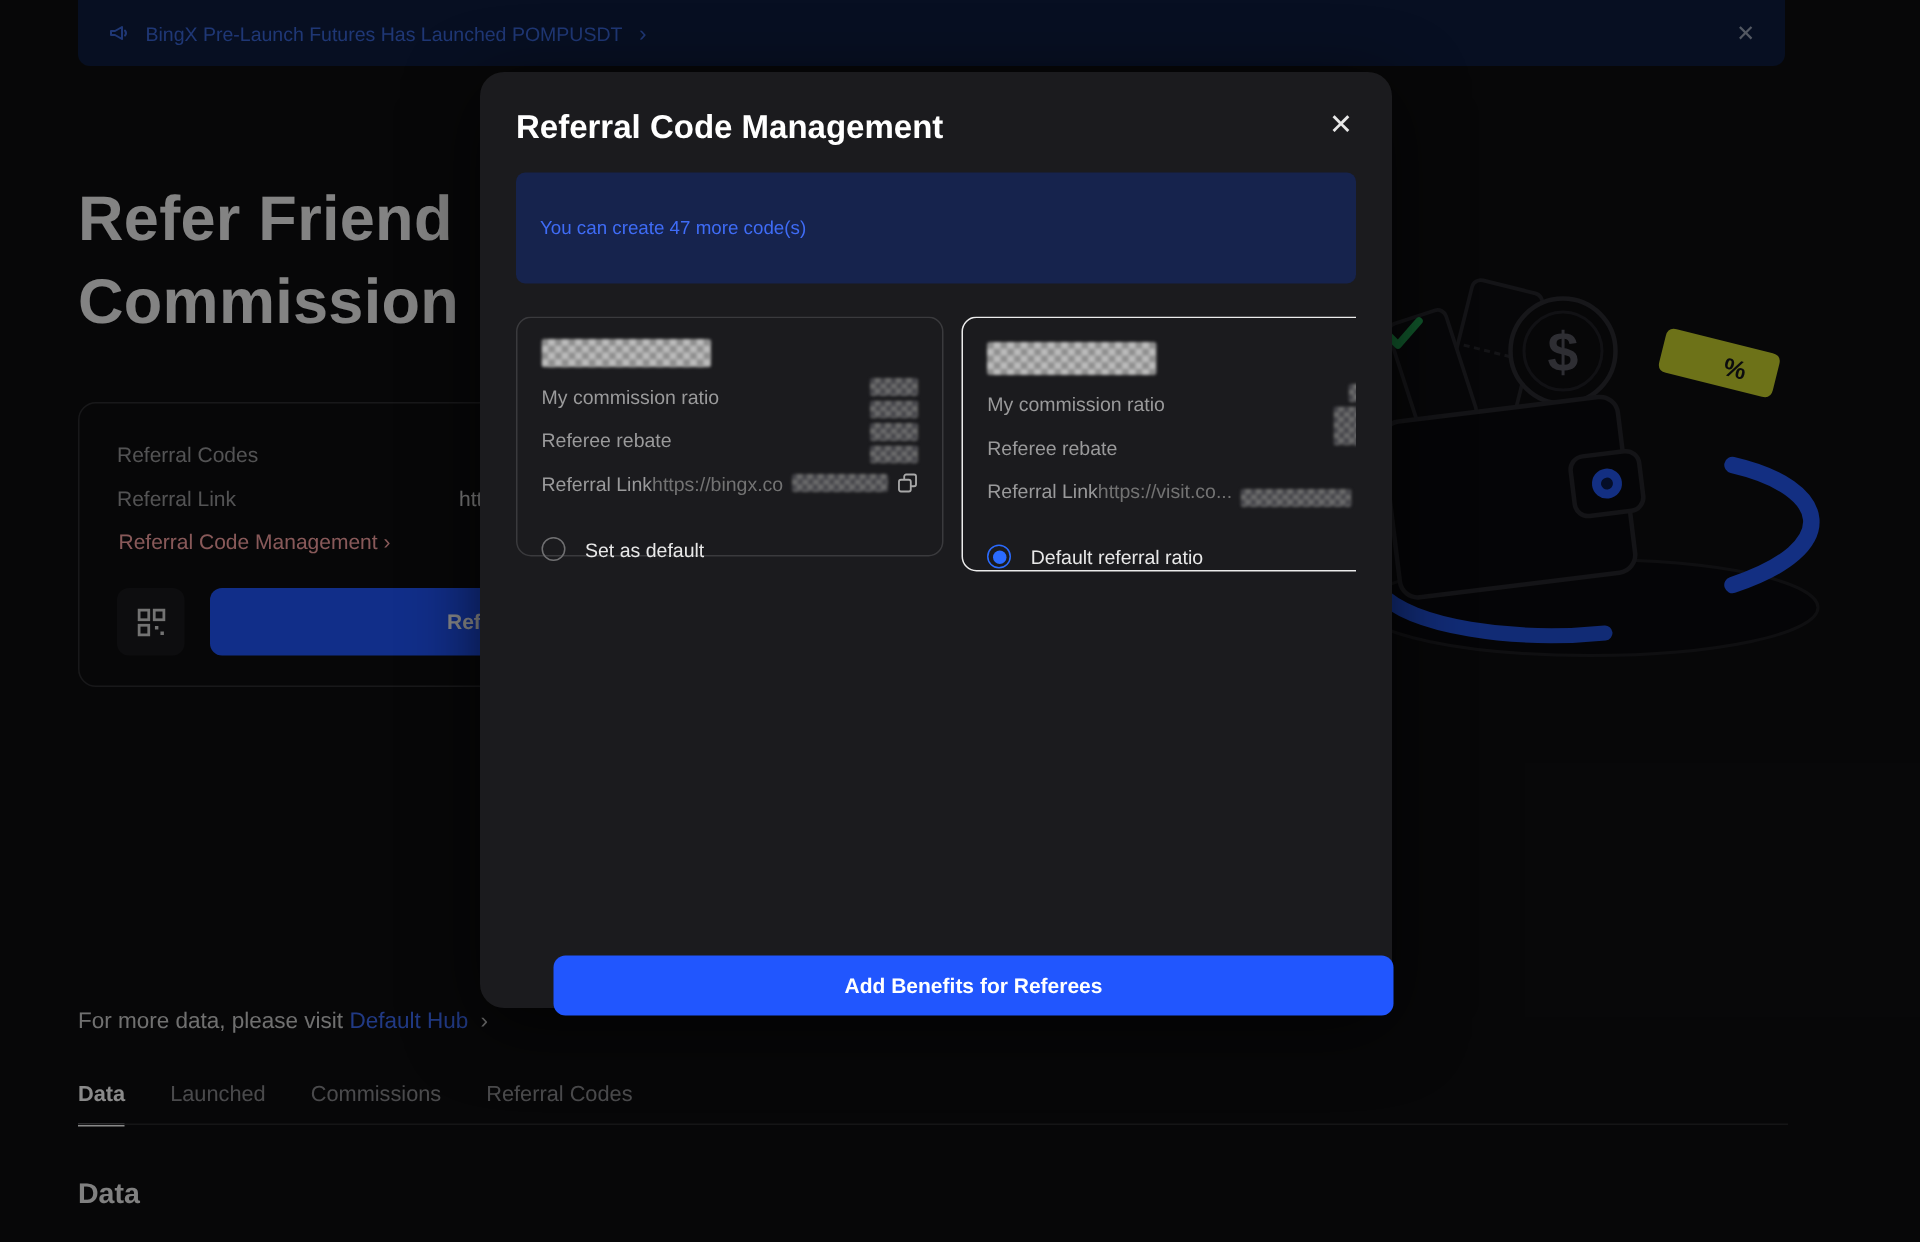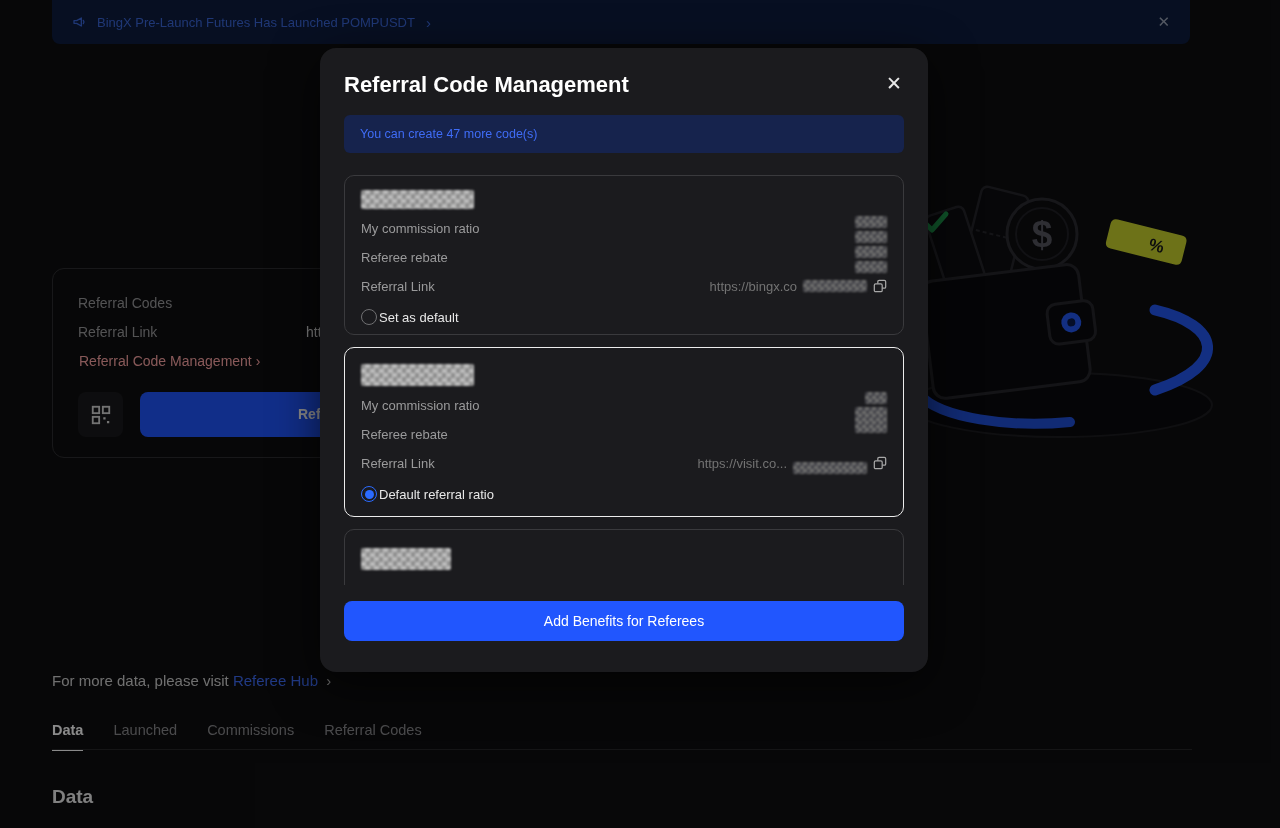--- a/index.html
+++ b/index.html
@@ -50,67 +50,71 @@
   #overlay { position:absolute; inset:0; background:rgba(0,0,0,0.46); z-index:5; }
 
   #modal { position:absolute; left:320px; top:48px; width:608px; height:624px;
     background:#1b1b1e; border-radius:16px; z-index:10; padding:24px 24px 22px;
     box-shadow:0 12px 48px rgba(0,0,0,.65); }
   #modal-head { display:flex; align-items:flex-start; justify-content:space-between; }
   #modal-title { font-size:22px; font-weight:600; color:#fff; }
   #modal-close { font-size:19px; color:#e8e8e8; cursor:pointer; line-height:1; padding:2px; }
 
   #quota { margin-top:17px; background:#16234d; color:#3f6cf6; font-size:12.5px;
-    padding:12px 16px; border-radius:6px; }
+    padding:30px 16px; border-radius:6px; }
 
   #cards { margin-top:22px; height:410px; overflow:hidden; display:flex;
-    flex-direction:column; gap:12px; }
+    flex-direction:row; gap:12px; }
   .code-card { position:relative; border:1px solid #3a3a3d; border-radius:10px;
     padding:14px 16px; flex:none; background:transparent; }
   .code-card.selected { border-color:#ececec; }
   .code-blur { width:113px; height:19px; border-radius:2px; }
   .blur-light { background:repeating-conic-gradient(#bcbcbc 0% 25%, #8f8f8f 0% 50%) 0 0/9px 9px; filter:blur(1px); }
   .blur-dark  { background:repeating-conic-gradient(#6d6d6d 0% 25%, #45454a 0% 50%) 0 0/7px 7px; filter:blur(1px); }
   .crow { margin-top:9px; height:20px; display:flex; align-items:center;
     color:#9a9a9b; font-size:13px; }
   .crow .right { margin-left:auto; display:flex; align-items:center; gap:6px; }
   .link-val { color:#737373; font-size:13px; }
   .chunk-blur { width:70px; height:12px; border-radius:2px; }
   .copy-ic { display:flex; cursor:pointer; }
   .val-stack { position:absolute; right:16px; top:40px; display:flex;
     flex-direction:column; gap:3px; align-items:flex-end; }
   .val-stack .vb { width:32px; height:12px; border-radius:2px; }
-  .radio-row { margin-top:13px; display:flex; align-items:center; gap:2px; }
+  .radio-row { margin-top:26px; display:flex; align-items:center; gap:13px; }
   .radio { width:16px; height:16px; border-radius:50%; border:1.5px solid #707072;
     flex:none; cursor:pointer; position:relative; }
   .radio.checked { border-color:#2b6bff; }
   .radio.checked::after { content:''; position:absolute; inset:2.5px; border-radius:50%; background:#2b6bff; }
   .radio-label { color:#e8e8e8; font-size:13px; }
 
   #add-btn { margin-top:16px; width:100%; height:40px; border:none; border-radius:8px;
-    background:#2156fe; color:#fff; font-size:14px; font-weight:400; cursor:pointer;
-    font-family:inherit; }
+    background:#2156fe; color:#fff; font-size:14px; font-weight:700; cursor:pointer;
+    font-family:inherit;margin-left:25px; }
 </style>
 </head>
 <body>
 
 <div id="page">
 
   <div id="banner">
     <span style="display:flex;">
       <svg width="16" height="16" viewBox="0 0 24 24" fill="none" stroke="#3a66d9" stroke-width="2" stroke-linejoin="round">
         <path d="M3 10v4h4l7 4V6l-7 4H3z"></path>
           <path d="M17 9.5a4 4 0 0 1 0 5" stroke-linecap="round"></path>
       </svg>
     </span>
     <span class="b-text">BingX Pre-Launch Futures Has Launched POMPUSDT</span>
     <span class="b-chev">›</span>
     <span class="b-close">✕</span>
   </div>
 
+  <div id="hero">
+    <div>Refer Friend</div>
+    <div>Commission</div>
+  </div>
 
   <div id="ref-card">
     <span class="lbl" style="top:26px;">Referral Codes</span>
     <span class="lbl" style="top:55px;">Referral Link</span>
     <span class="val" style="top:55px;">htt</span>
     <span class="mgmt">
       <span>Referral Code Management</span>
       <span>›</span>
     </span>
     <div id="qr-btn">
@@ -159,21 +163,21 @@
       <g transform="translate(212 58) rotate(14)">
         <path d="M0 6 Q0 0 6 0 L72 0 Q78 0 78 6 L78 24 Q78 30 72 30 L6 30 Q0 30 0 24 Z" fill="#c9d32e"></path>
         <text x="50" y="22" text-anchor="middle" font-size="17" font-weight="bold" fill="#15161a">%</text>
       </g>
     </svg>
   </div>
 
 
   <div id="more-row">
     <span>For more data, please visit</span>
-    <span class="hub">Referee Hub</span>
+    <span class="hub">Default Hub</span>
     <span class="chev">›</span>
   </div>
 
   <div id="tabs">
     <span class="tab active">Data</span>
     <span class="tab">Launched</span>
     <span class="tab">Commissions</span>
     <span class="tab">Referral Codes</span>
   </div>
   <div id="divider"></div>

